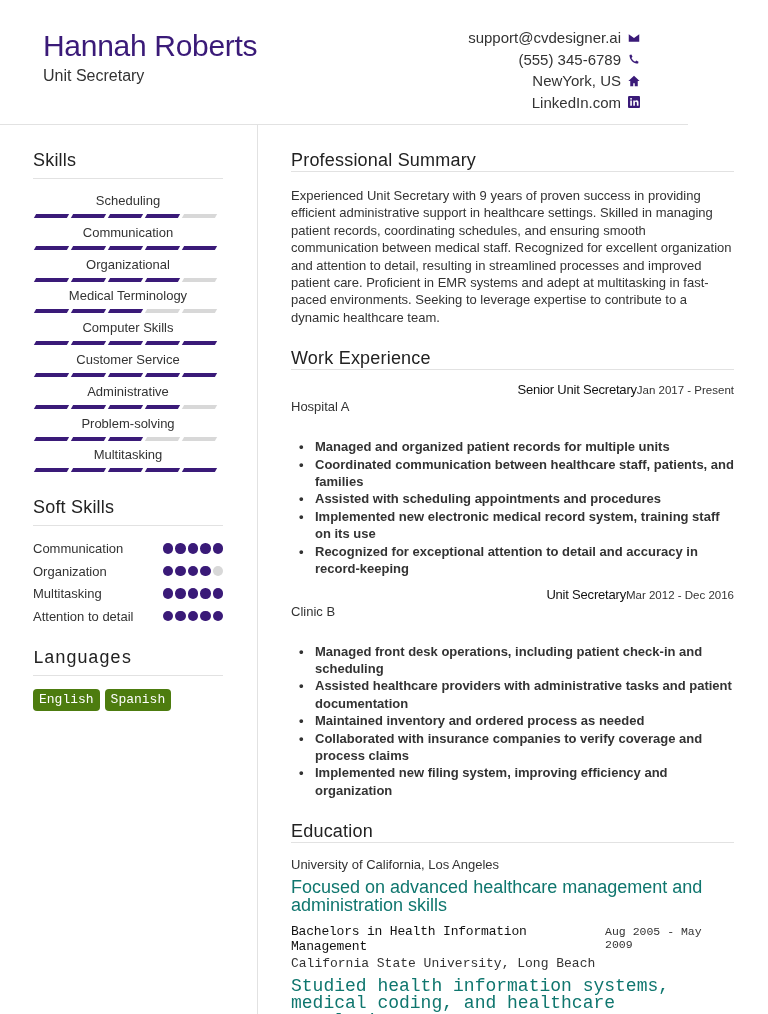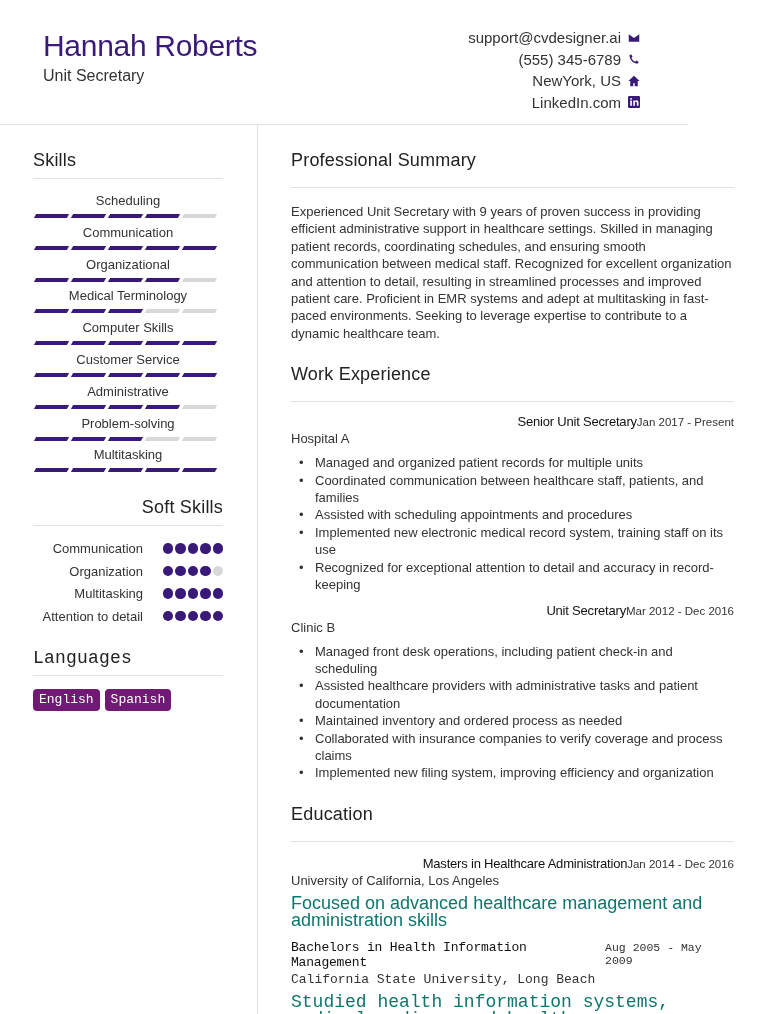--- a/index.html
+++ b/index.html
@@ -26,31 +26,31 @@
   .seg.on { background: #3a1a78; }
 
   .soft { margin-top: 14px; }
   .soft-row { display: flex; justify-content: space-between; align-items: flex-start; min-height: 22.5px; }
   .soft-name { font-size: 13px; color: #333; line-height: 17px; width: 110px; }
   .dots { display: flex; gap: 2px; padding-top: 3px; }
   .dot { width: 10.5px; height: 10.5px; border-radius: 50%; background: #d8d8d8; }
   .dot.on { background: #3a1a78; }
 
   .langs { display: flex; gap: 5px; margin-top: 13px; }
-  .lang { background: #701a75; color: #ffffff; font-size: 13px; font-weight: 500; padding: 3px 6px 4px; border-radius: 4px; }
+  .lang { background: #4d7c0f; color: #ffffff; font-size: 13px; font-weight: 500; padding: 3px 6px 4px; border-radius: 4px; }
 
   .right { position: absolute; left: 291px; top: 150px; width: 443px; }
-  .sec-hr { font-size: 18px; font-weight: 500; color: #222; padding-bottom: 16px; border-bottom: 1.5px solid #e2e2e2; letter-spacing: 0.2px; }
+  .sec-hr { font-size: 18px; font-weight: 500; color: #222; padding-bottom: 0; border-bottom: 1.5px solid #e2e2e2; letter-spacing: 0.2px; }
   .para { font-size: 13px; line-height: 17.4px; color: #333; margin-top: 15px; }
   .job { margin-top: 12px; }
   .job-top { display: flex; justify-content: flex-end; align-items: baseline; }
   .job-title { font-size: 13px; font-weight: 500; color: #111; letter-spacing: -0.2px; }
   .job-date { font-size: 11.5px; color: #333; }
   .job-org { font-size: 13px; color: #333; margin-top: 2px; }
-  .bullets { list-style: none; margin-top: 8px; }
+  .bullets { list-style: none; margin-top: 24px; font-weight: bold; }
   .bullets li { position: relative; padding-left: 24px; font-size: 13px; line-height: 17.4px; color: #333; }
   .bullets li::before { content: "•"; position: absolute; left: 8px; top: 0; }
   .edu-desc { font-size: 18px; line-height: 17.4px; color: #0f766e; margin-top: 7px; }
 </style>
 </head>
 <body>
 
 <div class="header">
   <div class="name">Hannah Roberts</div>
   <div class="title">Unit Secretary</div>
@@ -186,21 +186,21 @@
             <span class="seg on"></span>
             <span class="seg on"></span>
             <span class="seg on"></span>
             <span class="seg on"></span>
             <span class="seg on"></span>
           </div>
         </div>
       </div>
   </section>
 
-  <section style="margin-top:18px;text-align:right;">
+  <section style="margin-top:18px;">
     <h2 class="sec-h">Soft Skills</h2>
     <div class="soft" id="soft-list">
         <div class="soft-row">
           <div class="soft-name">Communication</div>
           <div class="dots">
             <span class="dot on"></span>
             <span class="dot on"></span>
             <span class="dot on"></span>
             <span class="dot on"></span>
             <span class="dot on"></span>
@@ -282,24 +282,20 @@
         <li>Maintained inventory and ordered process as needed</li>
         <li>Collaborated with insurance companies to verify coverage and process claims</li>
         <li>Implemented new filing system, improving efficiency and organization</li>
       </ul>
     </div>
   </section>
 
   <section style="margin-top:22px;">
     <h2 class="sec-hr">Education</h2>
     <div class="job" style="margin-top:14px;">
-      <div class="job-top">
-        <span class="job-title">Masters in Healthcare Administration</span>
-        <span class="job-date">Jan 2014 - Dec 2016</span>
-      </div>
       <div class="job-org">University of California, Los Angeles</div>
       <div class="edu-desc">Focused on advanced healthcare management and administration skills</div>
     </div>
     <div class="job" style="margin-top:10px;font-family:Liberation Mono, monospace;">
       <div class="job-top">
         <span class="job-title">Bachelors in Health Information Management</span>
         <span class="job-date">Aug 2005 - May 2009</span>
       </div>
       <div class="job-org">California State University, Long Beach</div>
       <div class="edu-desc">Studied health information systems, medical coding, and healthcare regulations</div>

